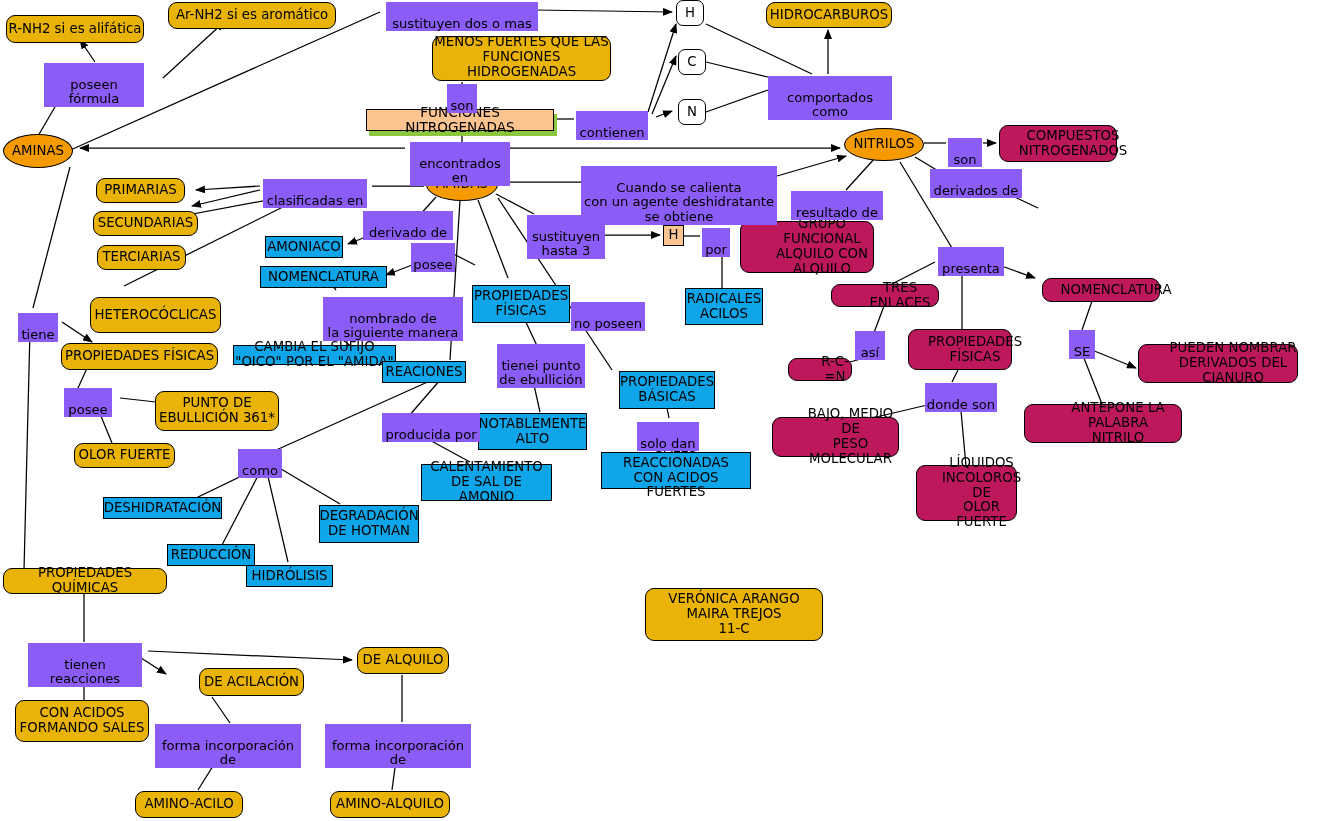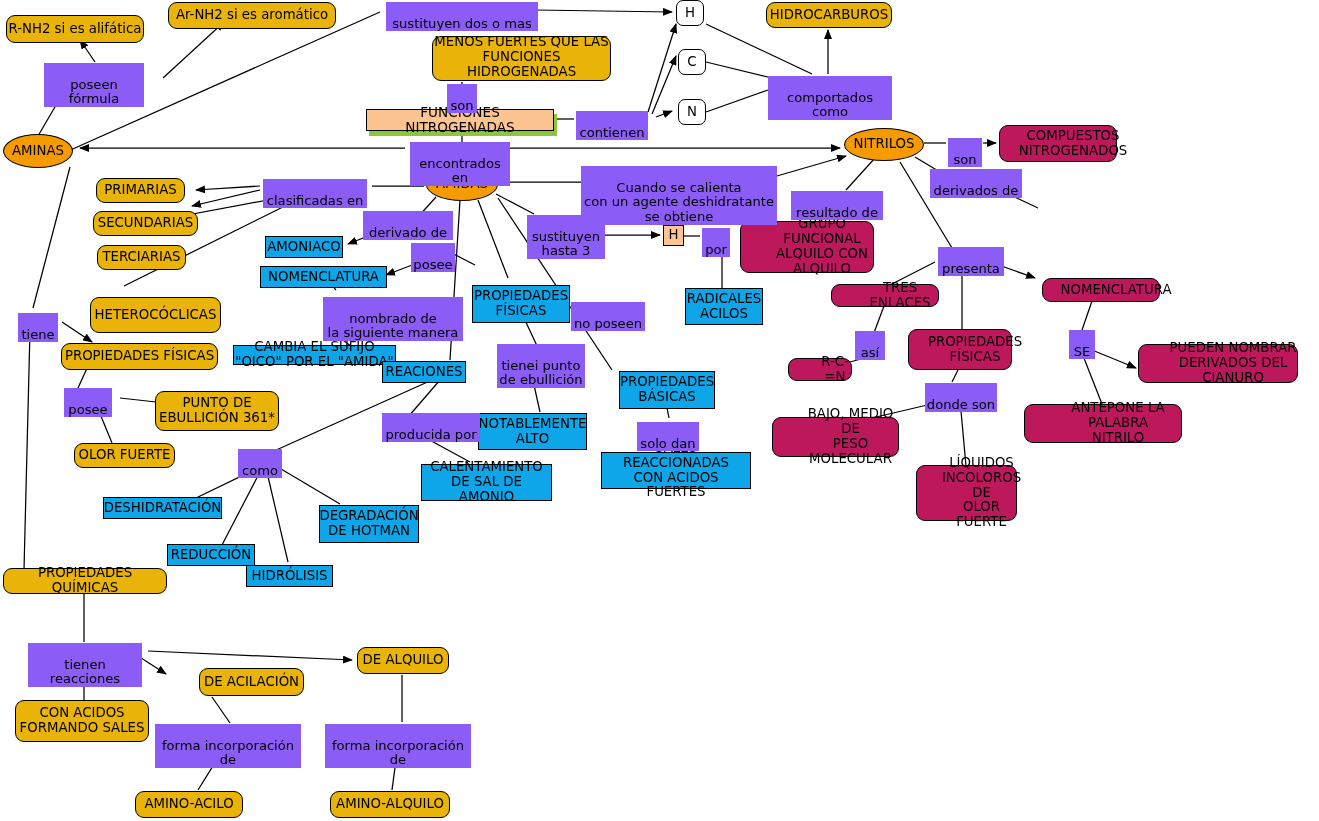--- a/index.html
+++ b/index.html
@@ -316,20 +316,25 @@
   </div>
   <div class="node n-blue" style="left:1138px;top:344px;width:160px;height:39px;">
     <span>PUEDEN NOMBRAR
 DERIVADOS DEL CIANURO</span>
   </div>
   <div class="node n-blue" style="left:1024px;top:404px;width:158px;height:39px;">
     <span>ANTEPONE LA PALABRA
 NITRILO</span>
   </div>
 
+  <div class="node n-white authors" style="left:645px;top:588px;width:178px;height:53px;">
+    <span>VERÓNICA ARANGO
+MAIRA TREJOS
+11-C</span>
+  </div>
 
   <div class="lbl" style="left:386px;top:2px;width:152px;">
     <span>sustituyen dos o mas</span></div>
 
   <div class="lbl" style="left:447px;top:84px;width:30px;">
     <span>son</span></div>
 
   <div class="lbl" style="left:576px;top:111px;width:72px;">
     <span>contienen</span></div>
 

